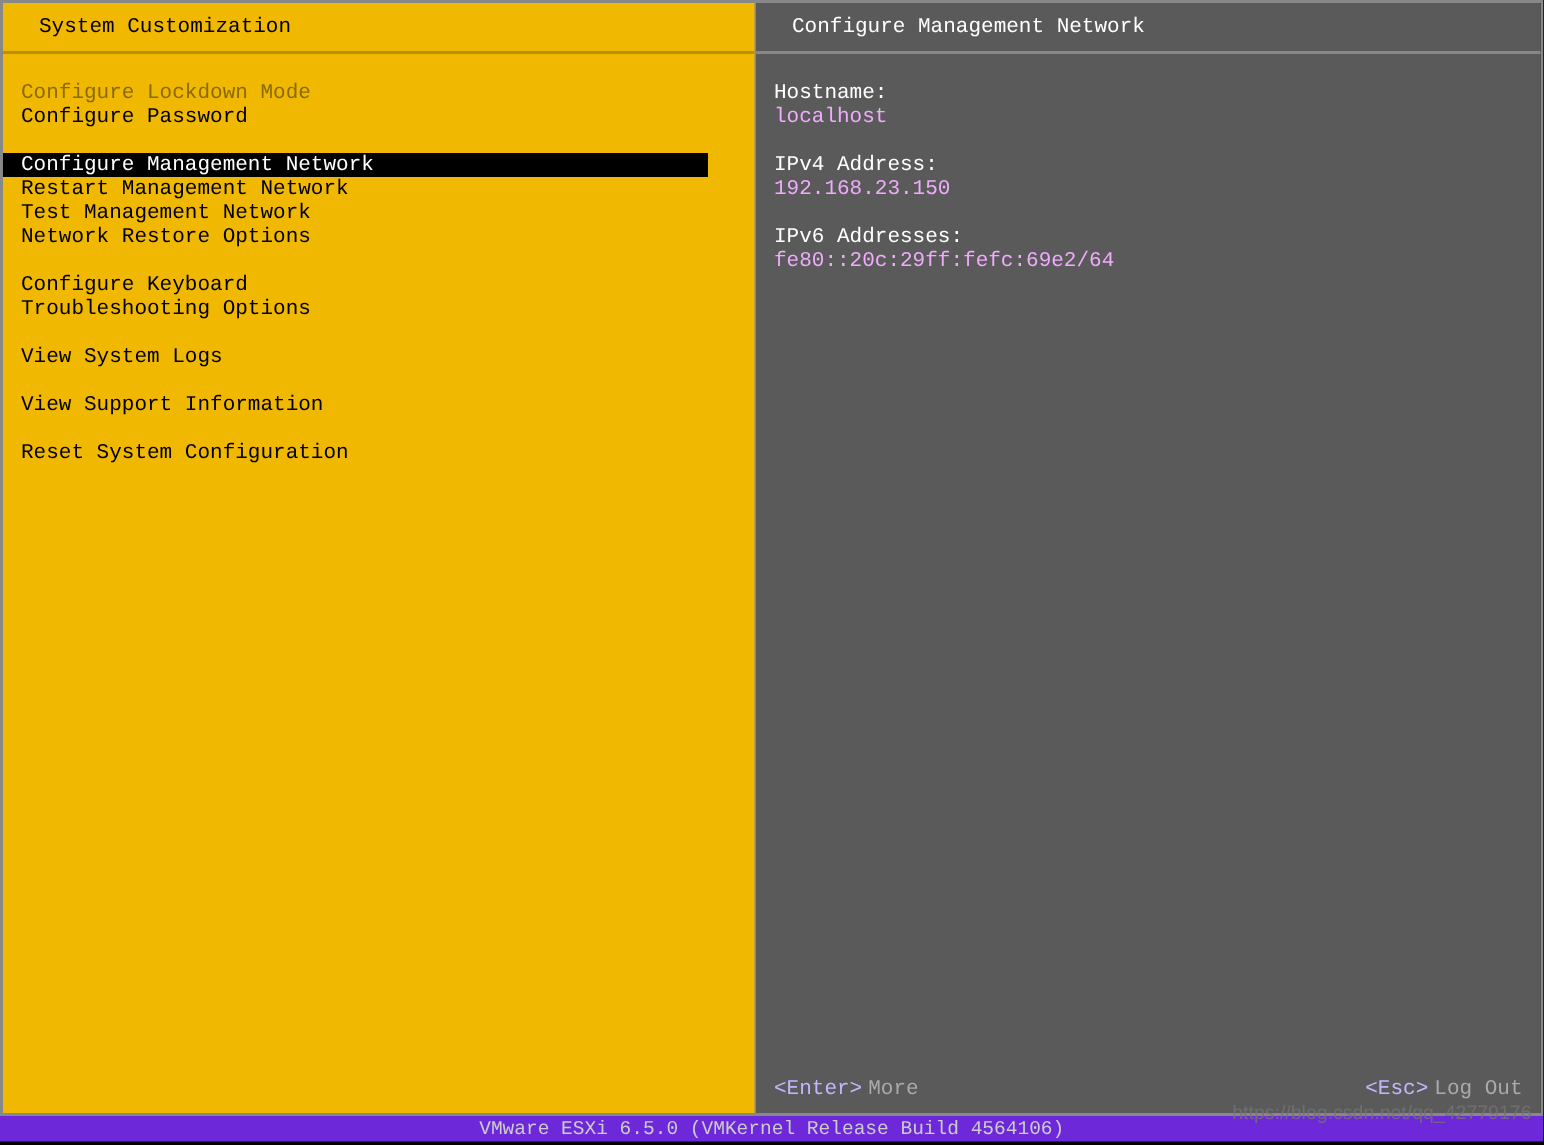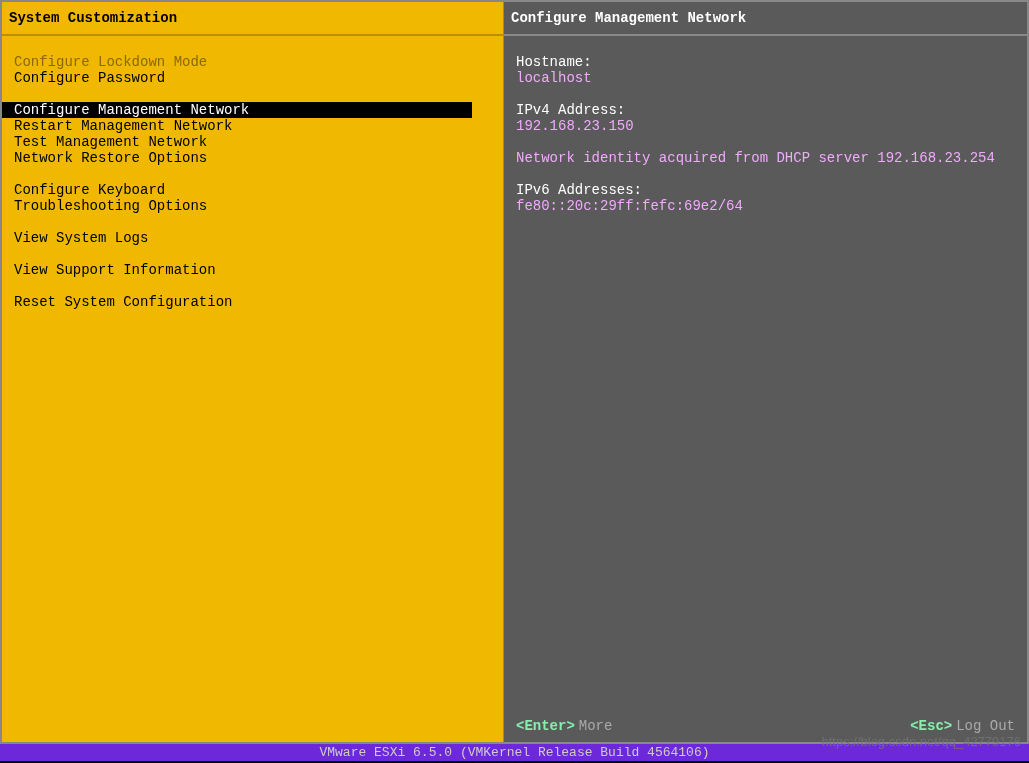--- a/index.html
+++ b/index.html
@@ -33,22 +33,22 @@
     }
     .right-panel {
       flex: 1;
       background: #5a5a5a;
       color: #fff;
       padding: 0;
       display: flex;
       flex-direction: column;
     }
     .panel-title {
-      padding: 8px 7px;
-      font-weight: bold;
+      padding: 8px 24px;
+      font-weight: normal;
       border-bottom: 2px solid #444;
     }
     .left-panel .panel-title {
       border-bottom: 2px solid #bb8f00;
     }
     .right-panel .panel-title {
       color: #fff;
       border-bottom: 2px solid #888;
     }
     .menu-section {
@@ -91,22 +91,22 @@
       color: #aaa;
       line-height: 16px;
     }
     .footer-hints {
       padding: 8px 12px;
       display: flex;
       justify-content: space-between;
       color: #fff;
     }
     .hint-key {
-      color: #86efac;
-      font-weight: bold;
+      color: #c4b5fd;
+      font-weight: normal;
     }
     .hint-action {
       color: #aaa;
       margin-left: 4px;
     }
     .bottom-bar {
       background: #6d28d9;
       color: #ccc;
       text-align: center;
       padding: 1px 0 0 0;
@@ -161,23 +161,20 @@
     <div class="detail-content">
       <div class="detail-block">
         <div class="detail-label">Hostname:</div>
         <div class="detail-value">localhost</div>
       </div>
       <div class="detail-block">
         <div class="detail-label">IPv4 Address:</div>
         <div class="detail-value">192.168.23.150</div>
       </div>
       <div class="detail-block">
-        <div class="detail-value">Network identity acquired from DHCP server 192.168.23.254</div>
-      </div>
-      <div class="detail-block">
         <div class="detail-label">IPv6 Addresses:</div>
         <div class="detail-value">fe80::20c:29ff:fefc:69e2/64</div>
       </div>
     </div>
     <div class="footer-hints">
       <div>
         <span class="hint-key">&lt;Enter&gt;</span><span class="hint-action">More</span>
       </div>
       <div>
         <span class="hint-key">&lt;Esc&gt;</span><span class="hint-action">Log Out</span>

